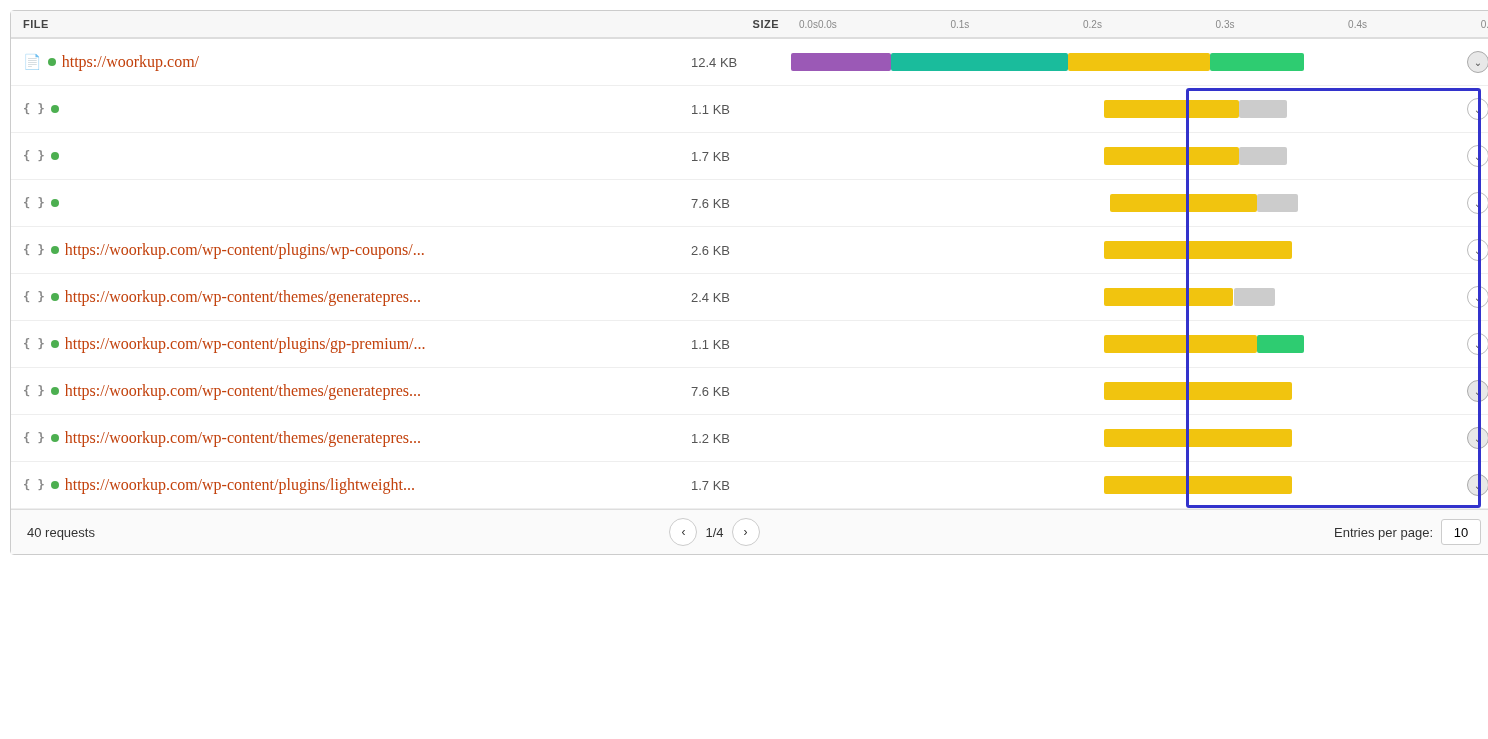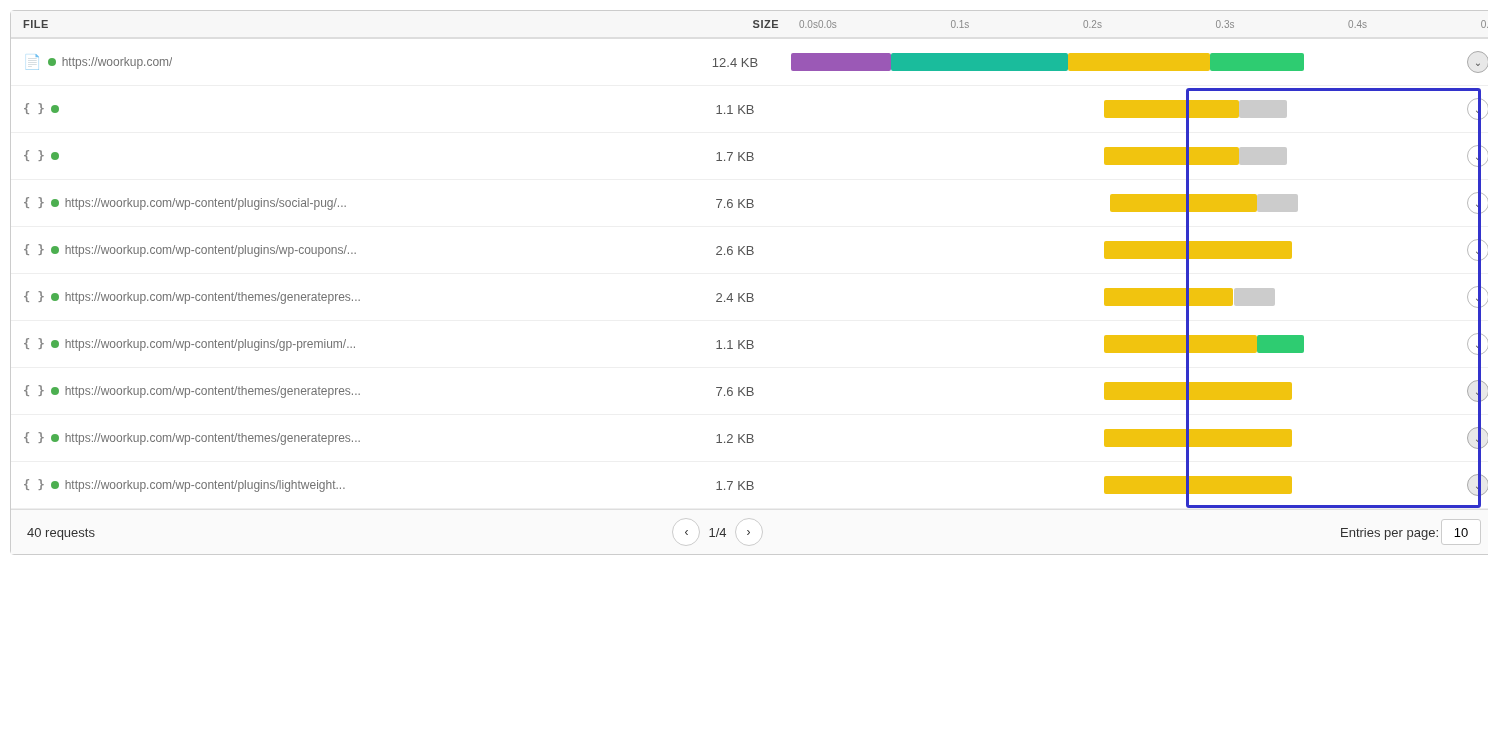--- a/index.html
+++ b/index.html
@@ -10,25 +10,26 @@
       color: #333;
     }
     .dot-green {
       width: 8px;
       height: 8px;
       border-radius: 50%;
       background: #4caf50;
       flex-shrink: 0;
     }
     .file-url {
-      color: #737373;
+      color: #c2410c;
       white-space: nowrap;
       overflow: hidden;
       text-overflow: ellipsis;
-      font-size: 12px;
+      font-size: 16px;
+      font-family: Liberation Serif, serif;
     }
     .pagination {
       display: flex;
       align-items: center;
       gap: 8px;
     }
     .page-btn {
       width: 28px;
       height: 28px;
       border: 1px solid #ccc;
@@ -37,21 +38,21 @@
       cursor: pointer;
       display: flex;
       align-items: center;
       justify-content: center;
       font-size: 12px;
       color: #333;
     }
     .footer-right {
       display: flex;
       align-items: center;
-      gap: 2px;
+      gap: 8px;
       font-size: 13px;
       color: #333;
     }
     .per-page-input {
       width: 40px;
       height: 26px;
       border: 1px solid #ccc;
       border-radius: 3px;
       text-align: center;
       font-size: 13px;
@@ -114,21 +115,21 @@
     .col-file {
       width: 680px;
       display: flex;
       align-items: center;
       gap: 6px;
       padding: 8px 12px;
       overflow: hidden;
     }
     .col-size {
       width: 100px;
-      text-align: center;
+      text-align: left;
       padding-right: 12px;
       color: #555;
       font-size: 13px;
       flex-shrink: 0;
     }
     .col-timeline {
       flex: 1;
       position: relative;
       height: 46px;
       display: flex;
@@ -299,21 +300,20 @@
       border-radius:2px;
     "></div>
         <div class="chevron-circle" style="">⌄</div>
       </div>
     </div>
   </div>
         <div class="data-row">
     <div class="col-file">
       <span style="font-size:12px; color:#888; flex-shrink:0; font-family:monospace; font-weight:bold;">{ }</span>
       <span class="dot-green"></span>
-      <span class="file-url">https://woorkup.com/wp-content/plugins/social-pug/...</span>
     </div>
     <div class="col-size">7.6 KB</div>
     <div class="col-timeline">
       <div class="tl-bar-wrap">
         <div style="
       position:absolute;
       left:318.6px;
       width:147.5px;
       height:18px;
       background:#f1c40f;

